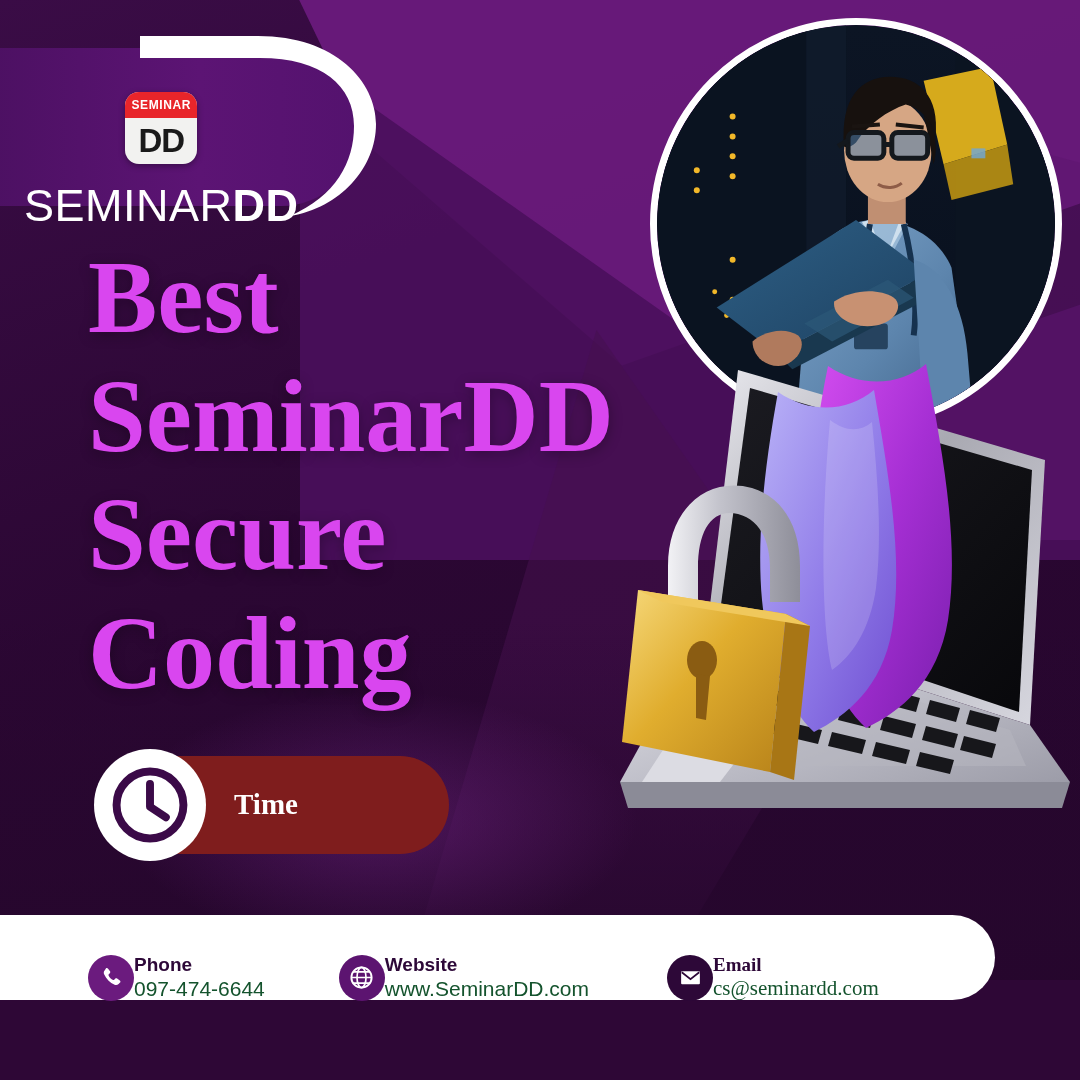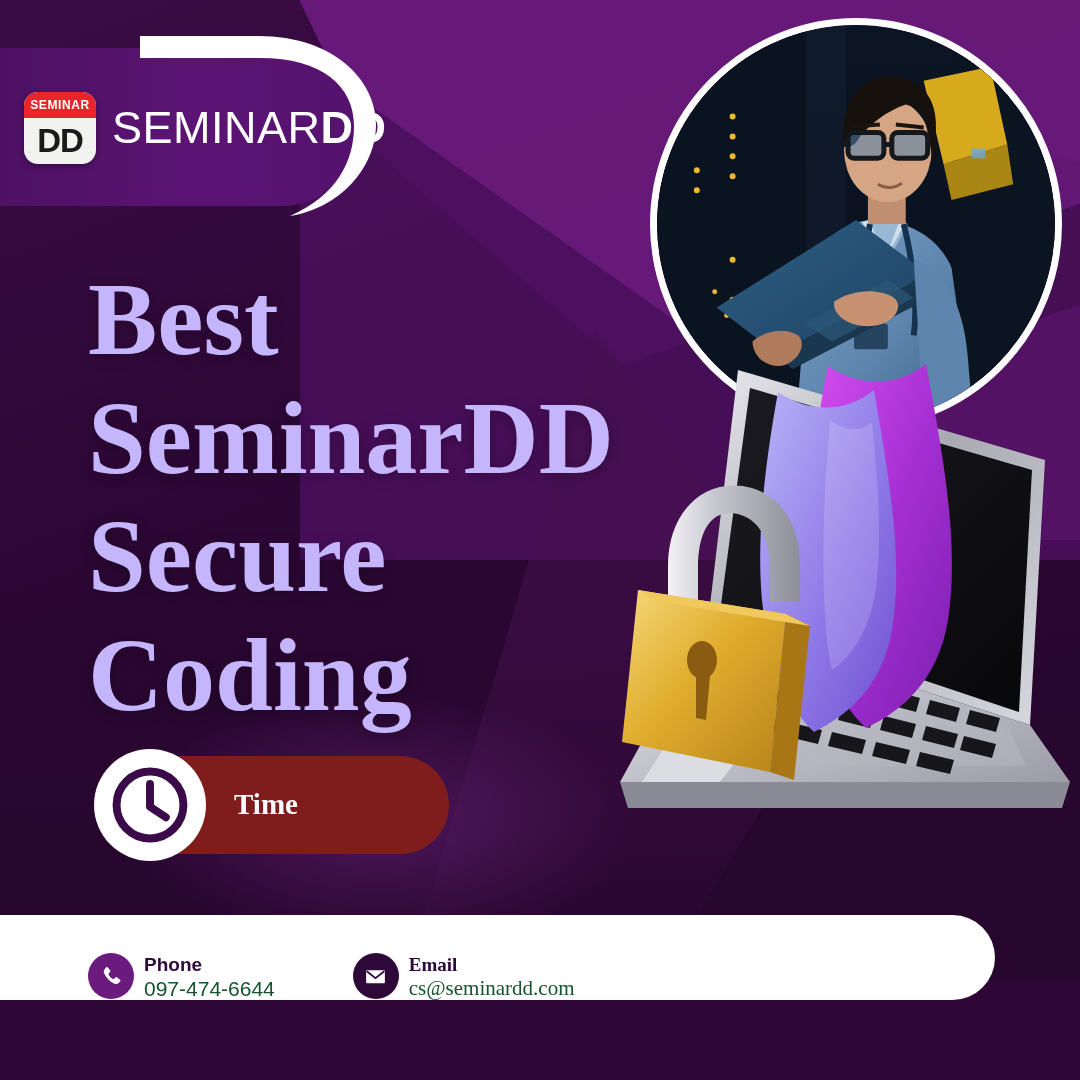--- a/index.html
+++ b/index.html
@@ -87,20 +87,21 @@
     width: 250px; height: 190px;
   }
 
   
   .logo-row {
     position: absolute;
     top: 92px; left: 24px;
     display: flex;
     align-items: center;
     gap: 16px;
+    flex-direction: column;
   }
   .logo-badge {
     width: 72px; height: 72px;
     border-radius: 14px;
     background: #f2f2f0;
     box-shadow: 0 2px 6px rgba(0,0,0,.35);
     overflow: hidden;
     display: flex;
     flex-direction: column;
   }
@@ -136,23 +137,22 @@
 
   
   .headline {
     position: absolute;
     top: 238px; left: 88px;
     width: 560px;
     font-family: "Liberation Serif", serif;
     font-weight: bold;
     font-size: 104px;
     line-height: 1.14;
-    color: #c4b5fd;
+    color: #d946ef;
     text-shadow: 0 3px 14px rgba(0,0,0,.30);
-    margin-top: 22px;
   }
   .headline div { white-space: nowrap; }
 
   
   .time-badge {
     position: absolute;
     top: 756px; left: 104px;
     height: 98px;
     width: 345px;
     background: #7f1d1d;
@@ -201,22 +201,22 @@
     position: absolute;
     left: 0; top: 915px;
     width: 995px; height: 85px;
     background: #ffffff;
     border-radius: 0 48px 48px 0;
     display: flex;
     align-items: center;
   }
   .contact {
     display: flex;
-    align-items: flex-start;
-    gap: 10px;
+    align-items: center;
+    gap: 0;
     margin-top: 40px;
   }
   .contact-icon {
     width: 46px; height: 46px;
     border-radius: 50%;
     display: flex;
     align-items: center;
     justify-content: center;
     flex: none;
   }
@@ -453,20 +453,33 @@
         <svg viewBox="0 0 24 24" width="25" height="25">
           <path d="M6.6 3.3c.6-.6 1.6-.5 2.1.2l1.9 2.6c.4.6.3 1.4-.2 1.9l-1 .9c-.3.3-.4.7-.2 1.1.9 1.9 2.4 3.4 4.3 4.3.4.2.8.1 1.1-.2l.9-1c.5-.5 1.3-.6 1.9-.2l2.6 1.9c.7.5.8 1.5.2 2.1l-1.4 1.4c-1 1-2.5 1.3-3.8.7-4.5-2-8.1-5.6-10.1-10.1-.6-1.3-.3-2.8.7-3.8z" fill="#ffffff"></path>
         </svg>
       </div>
       <div class="contact-text">
         <div class="contact-label">Phone</div>
         <div class="contact-value">097-474-6644</div>
       </div>
     </div>
 
+    <div class="contact" style="margin-left:74px;">
+      <div class="contact-icon" style="background:#5c1470;">
+        <svg viewBox="0 0 24 24" width="27" height="27">
+          <circle cx="12" cy="12" r="9" fill="none" stroke="#ffffff" stroke-width="1.7"></circle>
+          <ellipse cx="12" cy="12" rx="4" ry="9" fill="none" stroke="#ffffff" stroke-width="1.5"></ellipse>
+          <path d="M3 12h18M4.6 7h14.8M4.6 17h14.8" stroke="#ffffff" stroke-width="1.5" fill="none"></path>
+        </svg>
+      </div>
+      <div class="contact-text">
+        <div class="contact-label">Website</div>
+        <div class="contact-value">www.SeminarDD.com</div>
+      </div>
+    </div>
 
     <div class="contact" style="margin-left:78px;font-family:Liberation Serif, serif;">
       <div class="contact-icon" style="background:#2d0838;">
         <svg viewBox="0 0 24 24" width="25" height="25">
           <rect x="3" y="6" width="18" height="12.5" rx="1" fill="#ffffff"></rect>
           <path d="M3.6 7 L12 13.6 L20.4 7" fill="none" stroke="#2d0838" stroke-width="1.7"></path>
         </svg>
       </div>
       <div class="contact-text">
         <div class="contact-label">Email</div>

